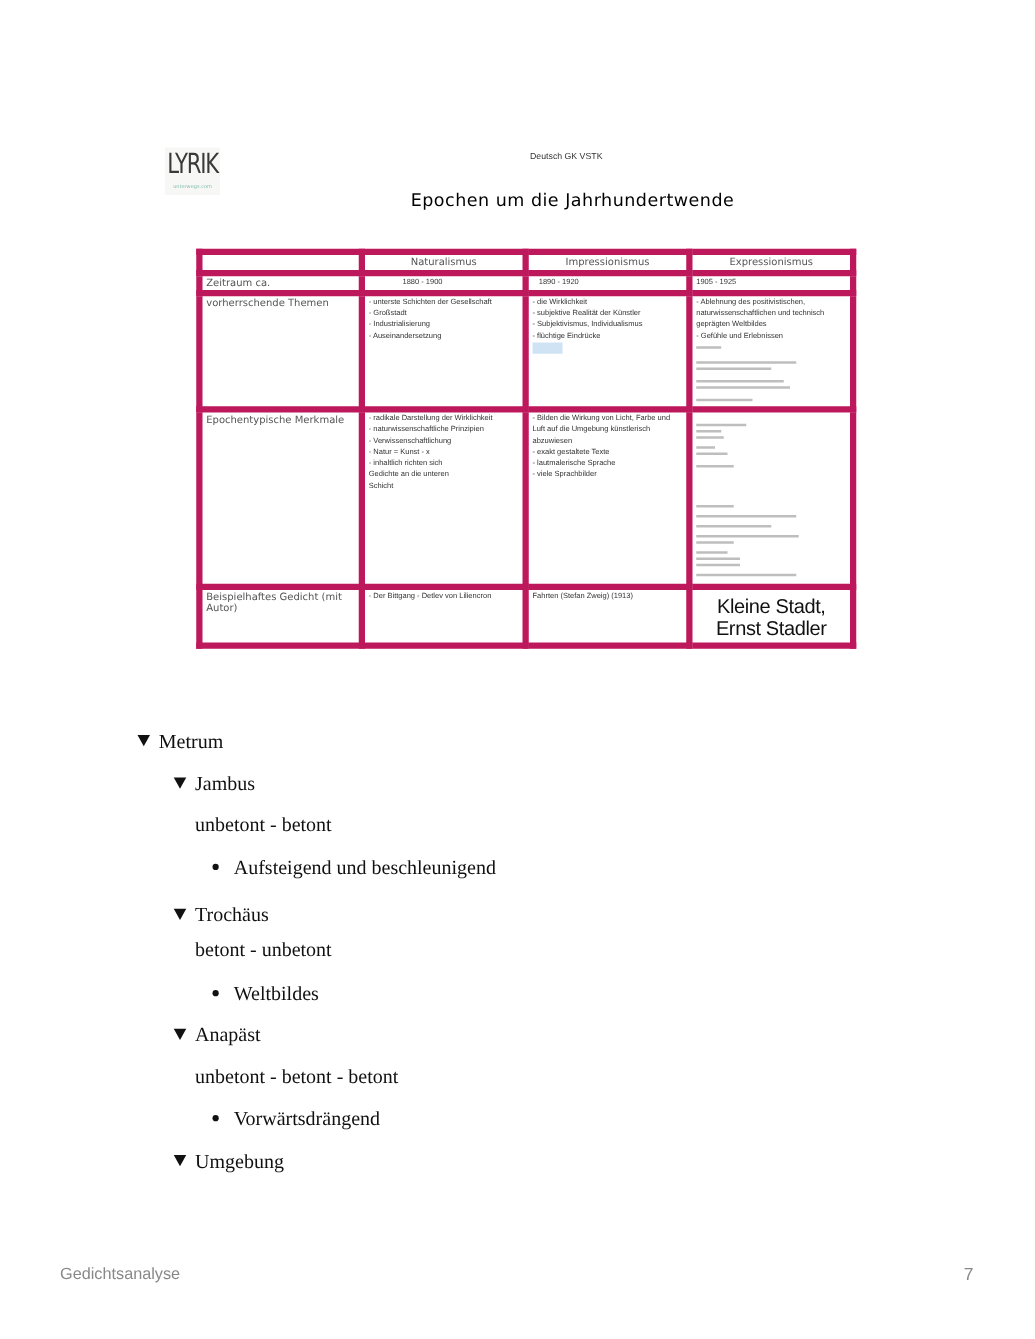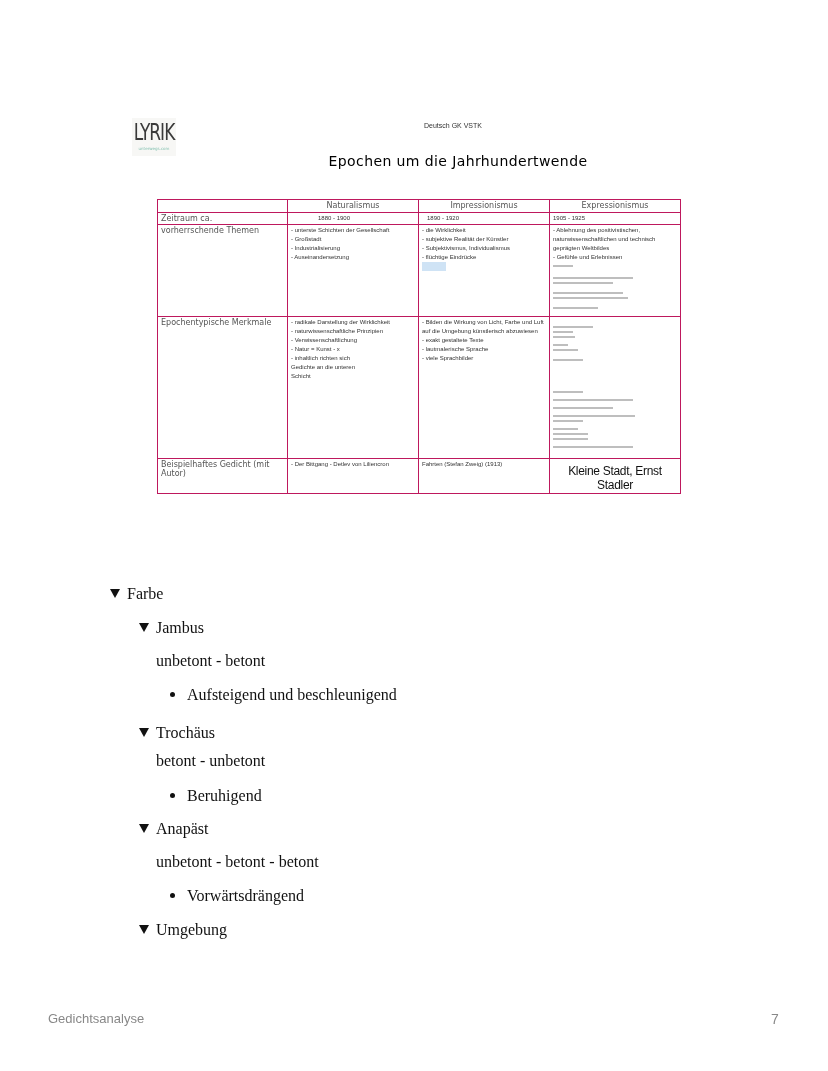--- a/index.html
+++ b/index.html
@@ -24,29 +24,29 @@
     }
     .doc-title {
       position: absolute; left: 0; width: 660px; top: 41px; text-align: center;
       font-family: "DejaVu Sans", sans-serif; font-size: 14px; color: #000000; letter-spacing: 0.4px;
     }
     table.epochs {
       position: absolute; left: 29px; top: 87px; border-collapse: collapse;
       font-family: "DejaVu Sans", sans-serif; font-size: 8px; color: #444; table-layout: fixed;
     }
     table.epochs td, table.epochs th {
-      border: 1px solid #be185d; vertical-align: top; padding: 1px 3px; font-weight: normal; overflow: hidden;
+      border: 5px solid #be185d; vertical-align: top; padding: 1px 3px; font-weight: normal; overflow: hidden;
     }
     table.epochs th { text-align: center; height: 10px; font-size: 8px; color: #555; }
     .rowlabel { color: #555; }
     .hw { font-family: "Liberation Sans", sans-serif; font-size: 6px; color: #333; line-height: 9px; }
     .hw div { white-space: nowrap; }
     .hw .hl { background: #cfe3f5; color: #4b7ab2; font-size: 4px; display: inline-block; padding: 0 2px; }
     .scrib { display: block; height: 2px; background: #888; margin: 3px 0; opacity: 0.55; }
-    .big-hw { font-family: "Liberation Sans", sans-serif; font-size: 12px; color: #111; font-weight: bold; text-align: center; padding-top: 5px !important; letter-spacing: -0.3px; }
+    .big-hw { font-family: "Liberation Sans", sans-serif; font-size: 16px; color: #111; font-weight: bold; text-align: center; padding-top: 5px !important; letter-spacing: -0.3px; }
 
     
     .outline { position: absolute; left: 0; top: 0; font-size: 16px; }
     .line { position: absolute; white-space: nowrap; font-size: 16px; color: #111; }
     .tri { display: inline-block; width: 0; height: 0; border-left: 5px solid transparent; border-right: 5px solid transparent; border-top: 9px solid #111; margin-right: 7px; vertical-align: 1px; }
     .bullet { display: inline-block; width: 5px; height: 5px; border-radius: 50%; background: #111; margin-right: 12px; vertical-align: 3px; }
 
     .footer-left { position: absolute; left: 48px; top: 1011px; font-family: "Liberation Sans", sans-serif; font-size: 13px; color: #888; }
     .footer-right { position: absolute; left: 771px; top: 1011px; font-family: "Liberation Sans", sans-serif; font-size: 14px; color: #888; }
   </style>
@@ -145,35 +145,35 @@
       <td class="hw">- Der Bittgang - Detlev von Liliencron</td>
       <td class="hw">Fahrten (Stefan Zweig) (1913)</td>
       <td class="big-hw">Kleine Stadt, Ernst Stadler</td>
     </tr>
   </tbody>
     </table>
 </div>
 
 <div class="outline">
   <div class="line" style="left:110px;top:585px">
-    <span class="tri"></span><span>Farbe</span>
+    <span class="tri"></span><span>Metrum</span>
   </div>
   <div class="line" style="left:139px;top:619px">
     <span class="tri"></span><span>Jambus</span>
   </div>
   <div class="line" style="left:156px;top:652px">unbetont - betont</div>
   <div class="line" style="left:170px;top:686px">
     <span class="bullet"></span><span>Aufsteigend und beschleunigend</span>
   </div>
   <div class="line" style="left:139px;top:724px">
     <span class="tri"></span><span>Trochäus</span>
   </div>
   <div class="line" style="left:156px;top:752px">betont - unbetont</div>
   <div class="line" style="left:170px;top:787px">
-    <span class="bullet"></span><span>Beruhigend</span>
+    <span class="bullet"></span><span>Weltbildes</span>
   </div>
   <div class="line" style="left:139px;top:820px">
     <span class="tri"></span><span>Anapäst</span>
   </div>
   <div class="line" style="left:156px;top:853px">unbetont - betont - betont</div>
   <div class="line" style="left:170px;top:887px">
     <span class="bullet"></span><span>Vorwärtsdrängend</span>
   </div>
   <div class="line" style="left:139px;top:921px">
     <span class="tri"></span><span>Umgebung</span>

